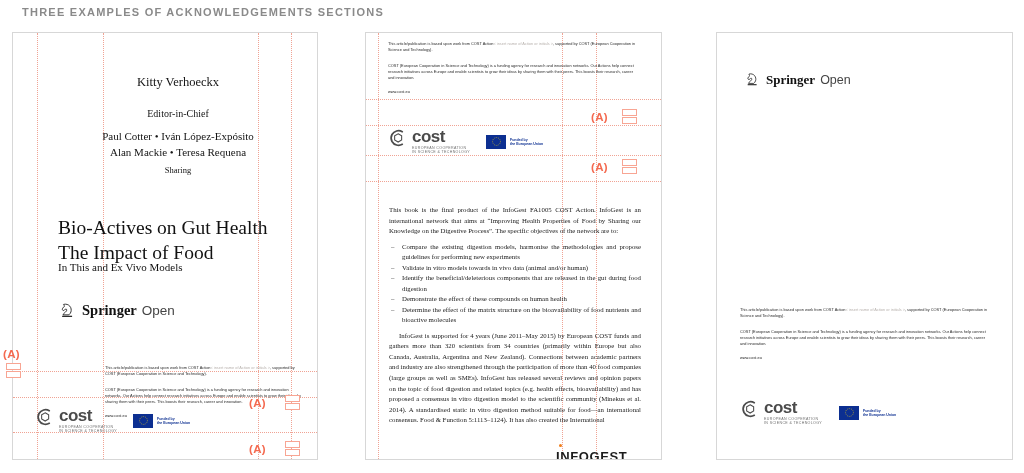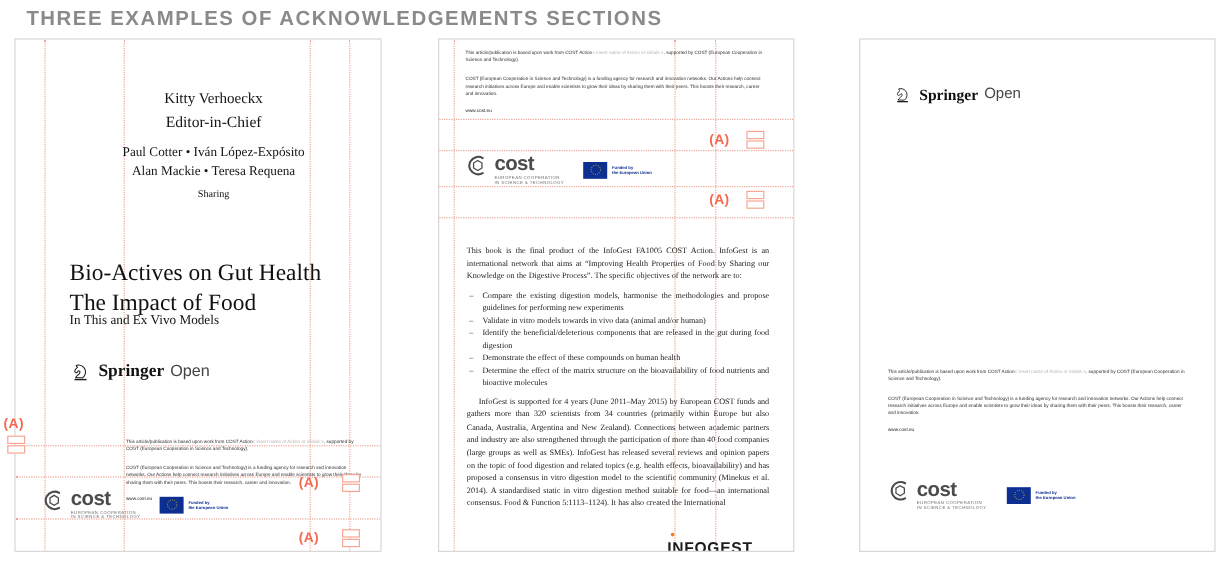--- a/index.html
+++ b/index.html
@@ -5,21 +5,21 @@
   html,body{margin:0;padding:0;}
   body{
     width:1024px;height:473px;
     background:#ffffff;
     font-family:"Liberation Sans", sans-serif;
     overflow:hidden;
     position:relative;
   }
   .page-title{
     position:absolute; left:22px; top:6px;
-    font-size:17px; font-weight:bold; letter-spacing:1.25px;
+    font-size:11px; font-weight:bold; letter-spacing:1.25px;
     color:#8a8a8a; text-transform:uppercase;
     white-space:nowrap;
   }
   .panel{
     position:absolute; top:32px; height:428px;
     background:#fff; border:1px solid #d7d7d7;
     box-sizing:border-box; overflow:hidden;
   }
   #panel1{left:12px;  width:306px;}
   #panel2{left:365px; width:297px;}
@@ -43,36 +43,36 @@
     display:block; height:7px; box-sizing:border-box;
     border:1.6px solid #f8a593; background:#fff;
   }
 
   
   .cover-ed{
     position:absolute; left:45px; top:40px; width:240px;
     font-family:"Liberation Serif", serif; color:#141414;text-align:center;
   }
   .ed-name{font-size:12.5px; line-height:1.45;}
-  .ed-role{font-size:13px; line-height:1.6; margin-top:1px;}
+  .ed-role{font-size:10px; line-height:1.6; margin-top:15px;}
   .ed-list{font-size:11px; line-height:1.42; margin-top:7px;}
   .ed-role2{font-size:8.5px; margin-top:5px;}
 
   .cover-title{
     position:absolute; left:45px; top:182px; width:250px;
     font-family:"Liberation Serif", serif; color:#111;
     font-size:19.5px; line-height:1.3;
   }
   .cover-sub{
     position:absolute; left:45px; top:228px; width:250px;
     font-family:"Liberation Serif", serif; color:#111;
     font-size:11px;
   }
   .springer{
-    position:absolute; display:flex; gap:5px;
+    position:absolute; display:flex; align-items:center; gap:5px;
   }
   .springer .sp-mark{display:block;}
   .sp-word{font-family:"Liberation Serif", serif; font-weight:bold; color:#111;}
   .sp-open{font-family:"Liberation Sans", sans-serif; color:#444;}
 
   
   .ack{position:absolute; color:#2b2b2b;}
   .ack p{margin:0 0 7px 0;}
   .ack .ins{color:#b8b2ae;}
   .ack .url{color:#1a1a1a;}

